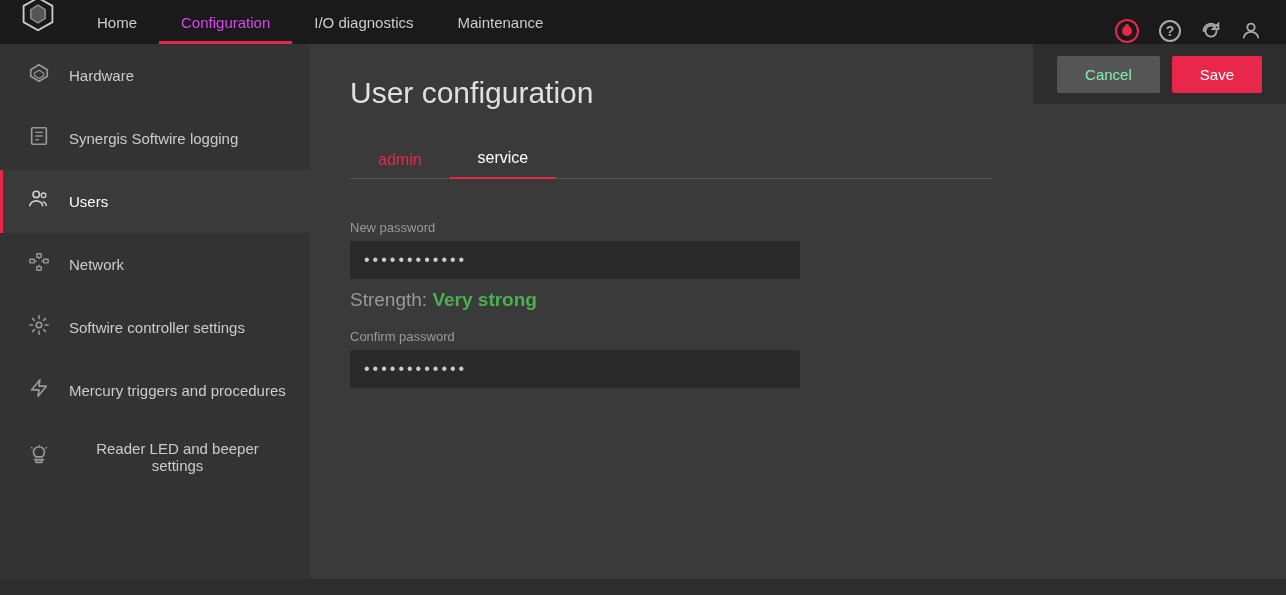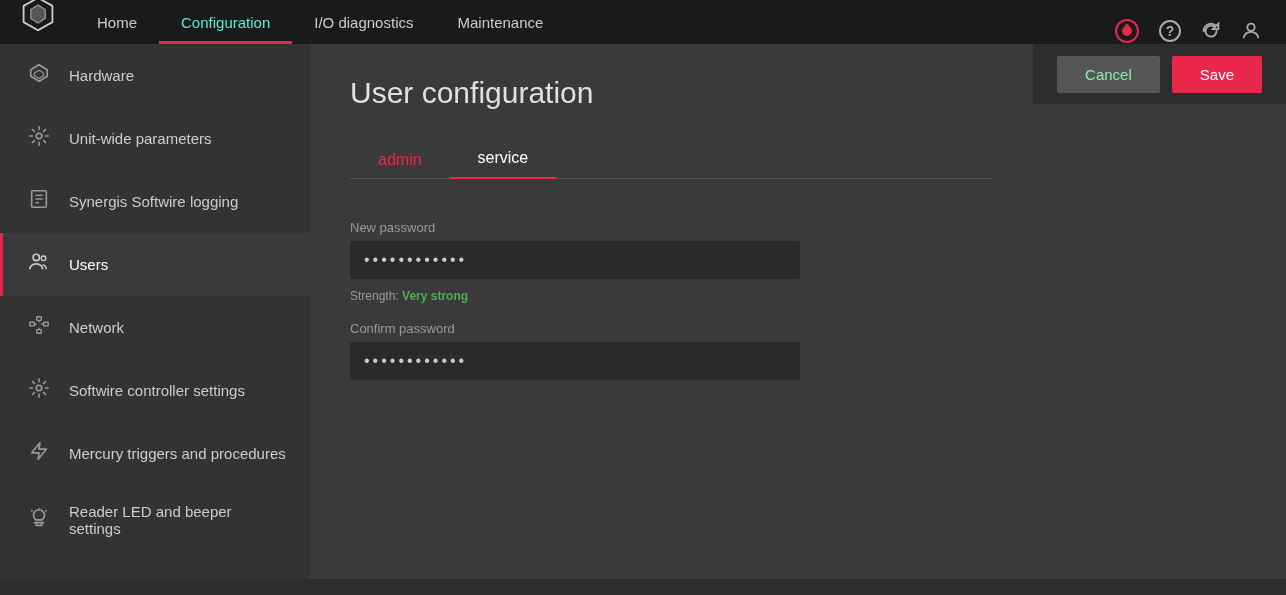--- a/index.html
+++ b/index.html
@@ -44,21 +44,21 @@
       font-size: 15px;
       padding: 0 22px;
       height: 100%;
       display: flex;
       align-items: center;
       cursor: pointer;
       position: relative;
       text-decoration: none;
     }
     .nav-item.active {
-      color: #5eead4;
+      color: #d946ef;
     }
     .nav-item.active::after {
       content: '';
       position: absolute;
       bottom: 0;
       left: 0;
       right: 0;
       height: 3px;
       background: #e8274b;
     }
@@ -85,20 +85,21 @@
     }
 
     
     .sidebar {
       width: 310px;
       background: #333;
       display: flex;
       flex-direction: column;
       overflow-y: auto;
       flex-shrink: 0;
+      text-align: center;
     }
     .sidebar-item {
       display: flex;
       align-items: center;
       padding: 18px 24px;
       cursor: pointer;
       color: #ccc;
       font-size: 15px;
       gap: 18px;
       border-left: 3px solid transparent;
@@ -172,21 +173,21 @@
       border: none;
       color: #ccc;
       font-size: 16px;
       padding: 10px 14px;
       margin-bottom: 10px;
       outline: none;
       border-radius: 2px;
       letter-spacing: 3px;
     }
     .strength-row {
-      font-size: 12px;
+      font-size: 19px;
       color: #999;
       margin-bottom: 18px;
     }
     .strength-value { color: #4caf50; font-weight: bold; }
 
     
     .content-footer {
       background: #2d2d2d;
       height: 60px;
       display: flex;
@@ -264,29 +265,20 @@
     <div class="sidebar-item">
       <span class="sidebar-item-icon">
         <svg width="22" height="22" viewBox="0 0 24 24" fill="none">
           <path d="M12 3L3 8.5V15.5L12 21L21 15.5V8.5L12 3Z" stroke="#999" stroke-width="1.8" fill="none"></path>
           <path d="M12 9L7 12V15L12 18L17 15V12L12 9Z" stroke="#999" stroke-width="1.2" fill="none"></path>
         </svg>
       </span>
       <span class="sidebar-item-label">Hardware</span>
     </div>
 
-    <div class="sidebar-item">
-      <span class="sidebar-item-icon">
-        <svg width="22" height="22" viewBox="0 0 24 24" fill="none">
-          <circle cx="12" cy="12" r="3" stroke="#999" stroke-width="1.8" fill="none"></circle>
-          <path d="M12 2v3M12 19v3M2 12h3M19 12h3M4.9 4.9l2.1 2.1M17 17l2.1 2.1M4.9 19.1l2.1-2.1M17 7l2.1-2.1" stroke="#999" stroke-width="1.8" stroke-linecap="round"></path>
-        </svg>
-      </span>
-      <span class="sidebar-item-label">Unit-wide parameters</span>
-    </div>
 
     <div class="sidebar-item">
       <span class="sidebar-item-icon">
         <svg width="22" height="22" viewBox="0 0 24 24" fill="none">
           <rect x="4" y="3" width="16" height="18" rx="1" stroke="#999" stroke-width="1.8" fill="none"></rect>
           <line x1="8" y1="8" x2="16" y2="8" stroke="#999" stroke-width="1.5"></line>
           <line x1="8" y1="12" x2="16" y2="12" stroke="#999" stroke-width="1.5"></line>
           <line x1="8" y1="16" x2="12" y2="16" stroke="#999" stroke-width="1.5"></line>
         </svg>
       </span>

